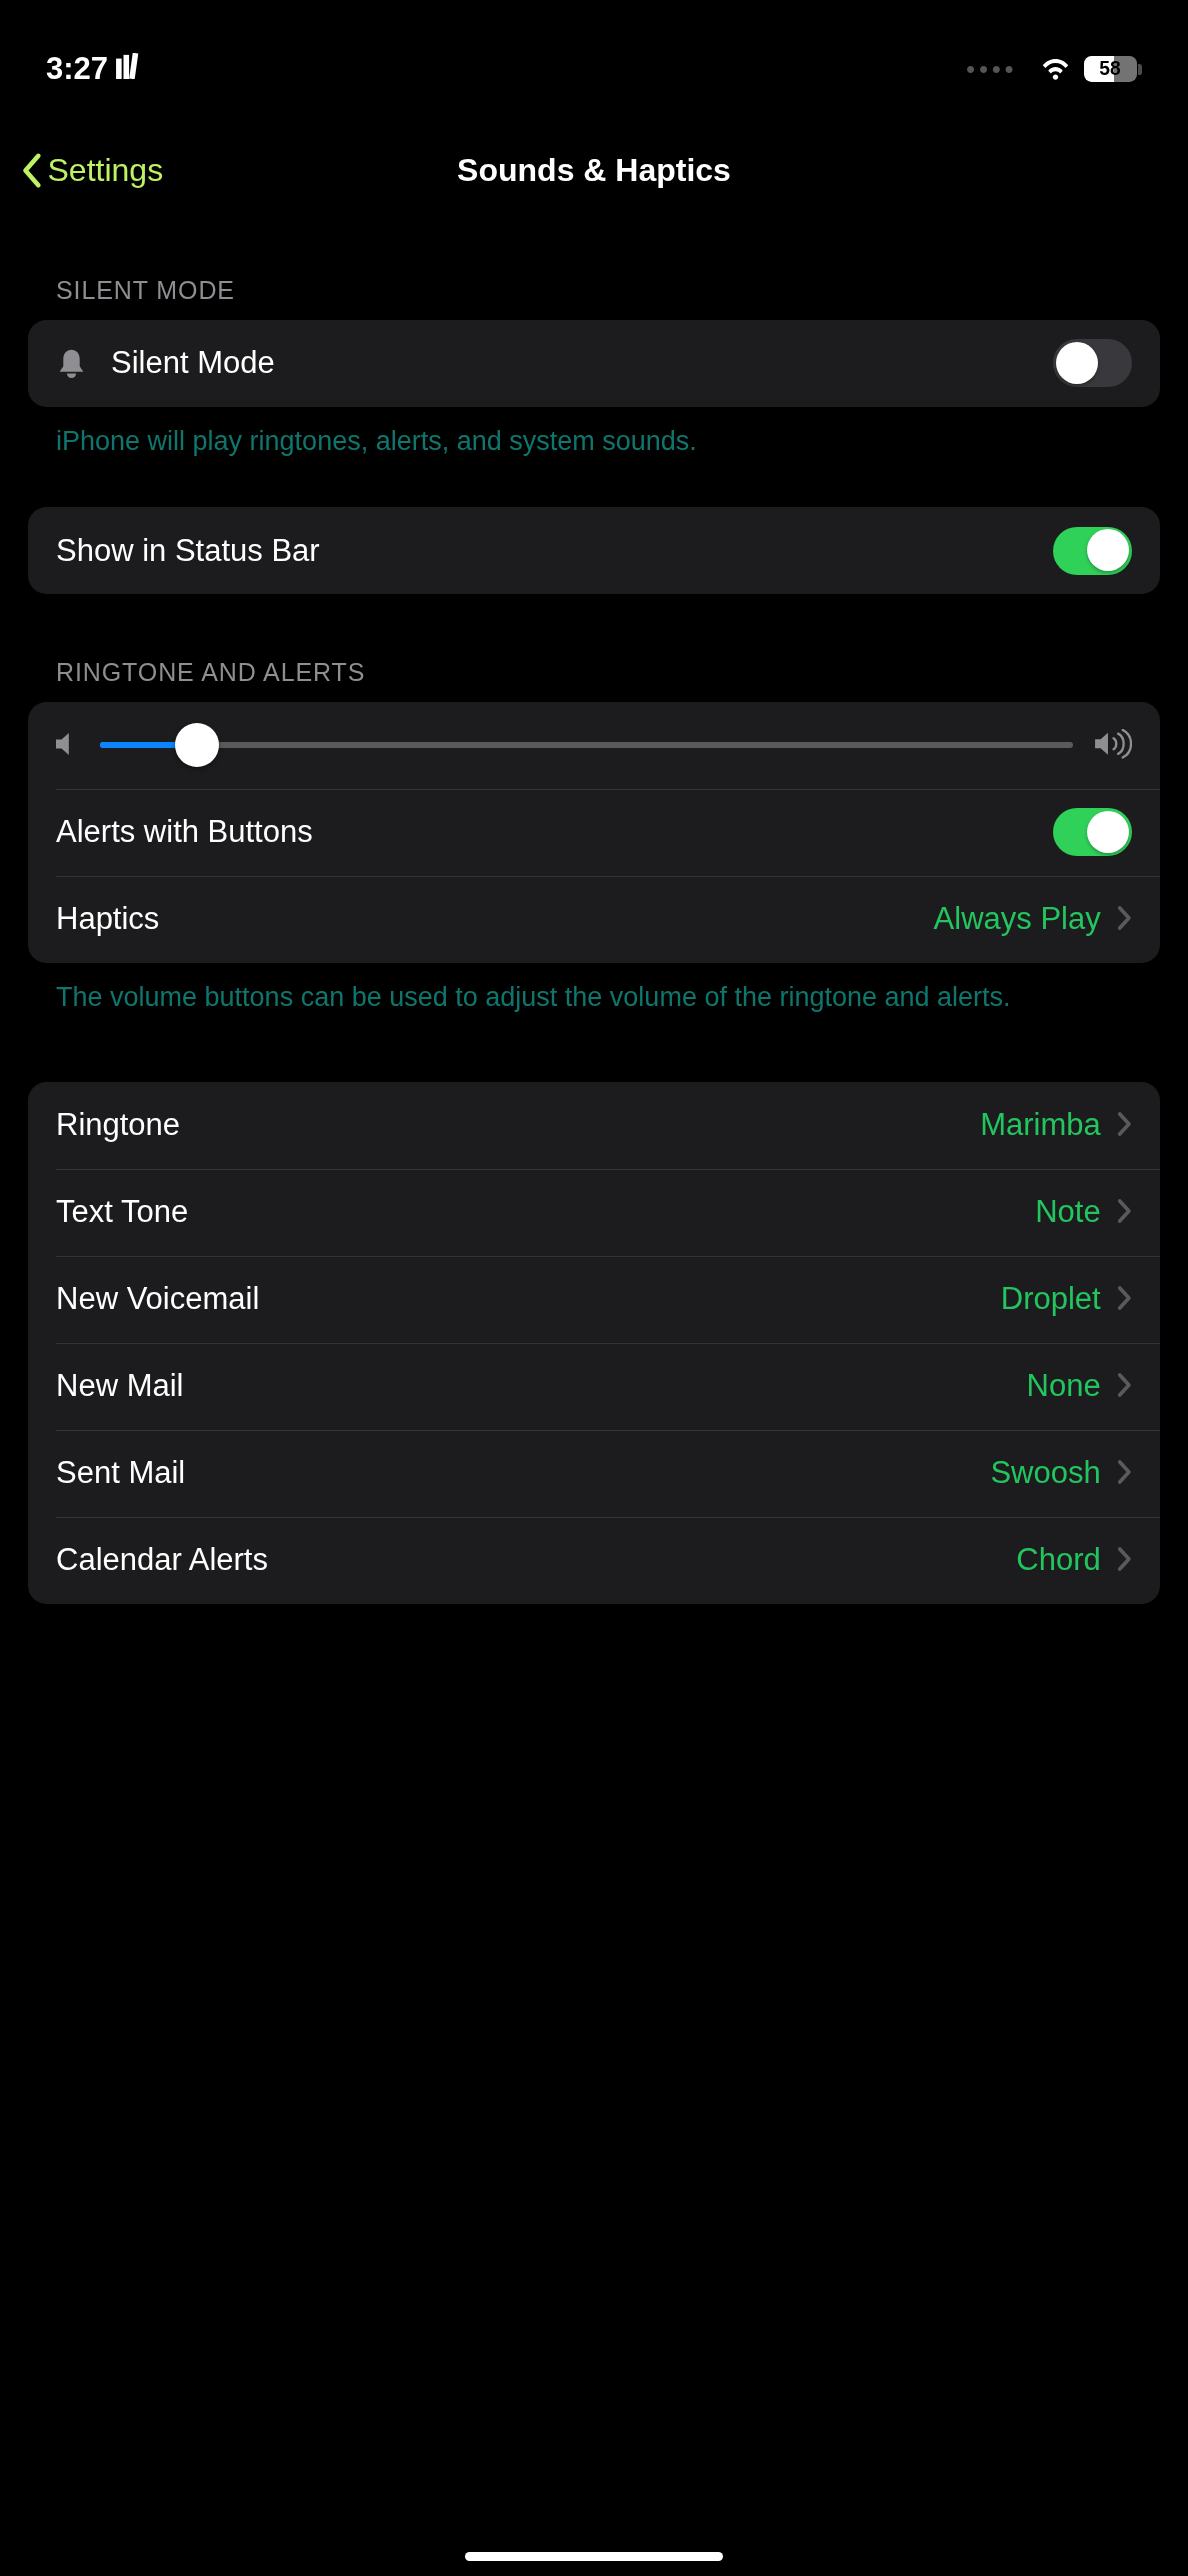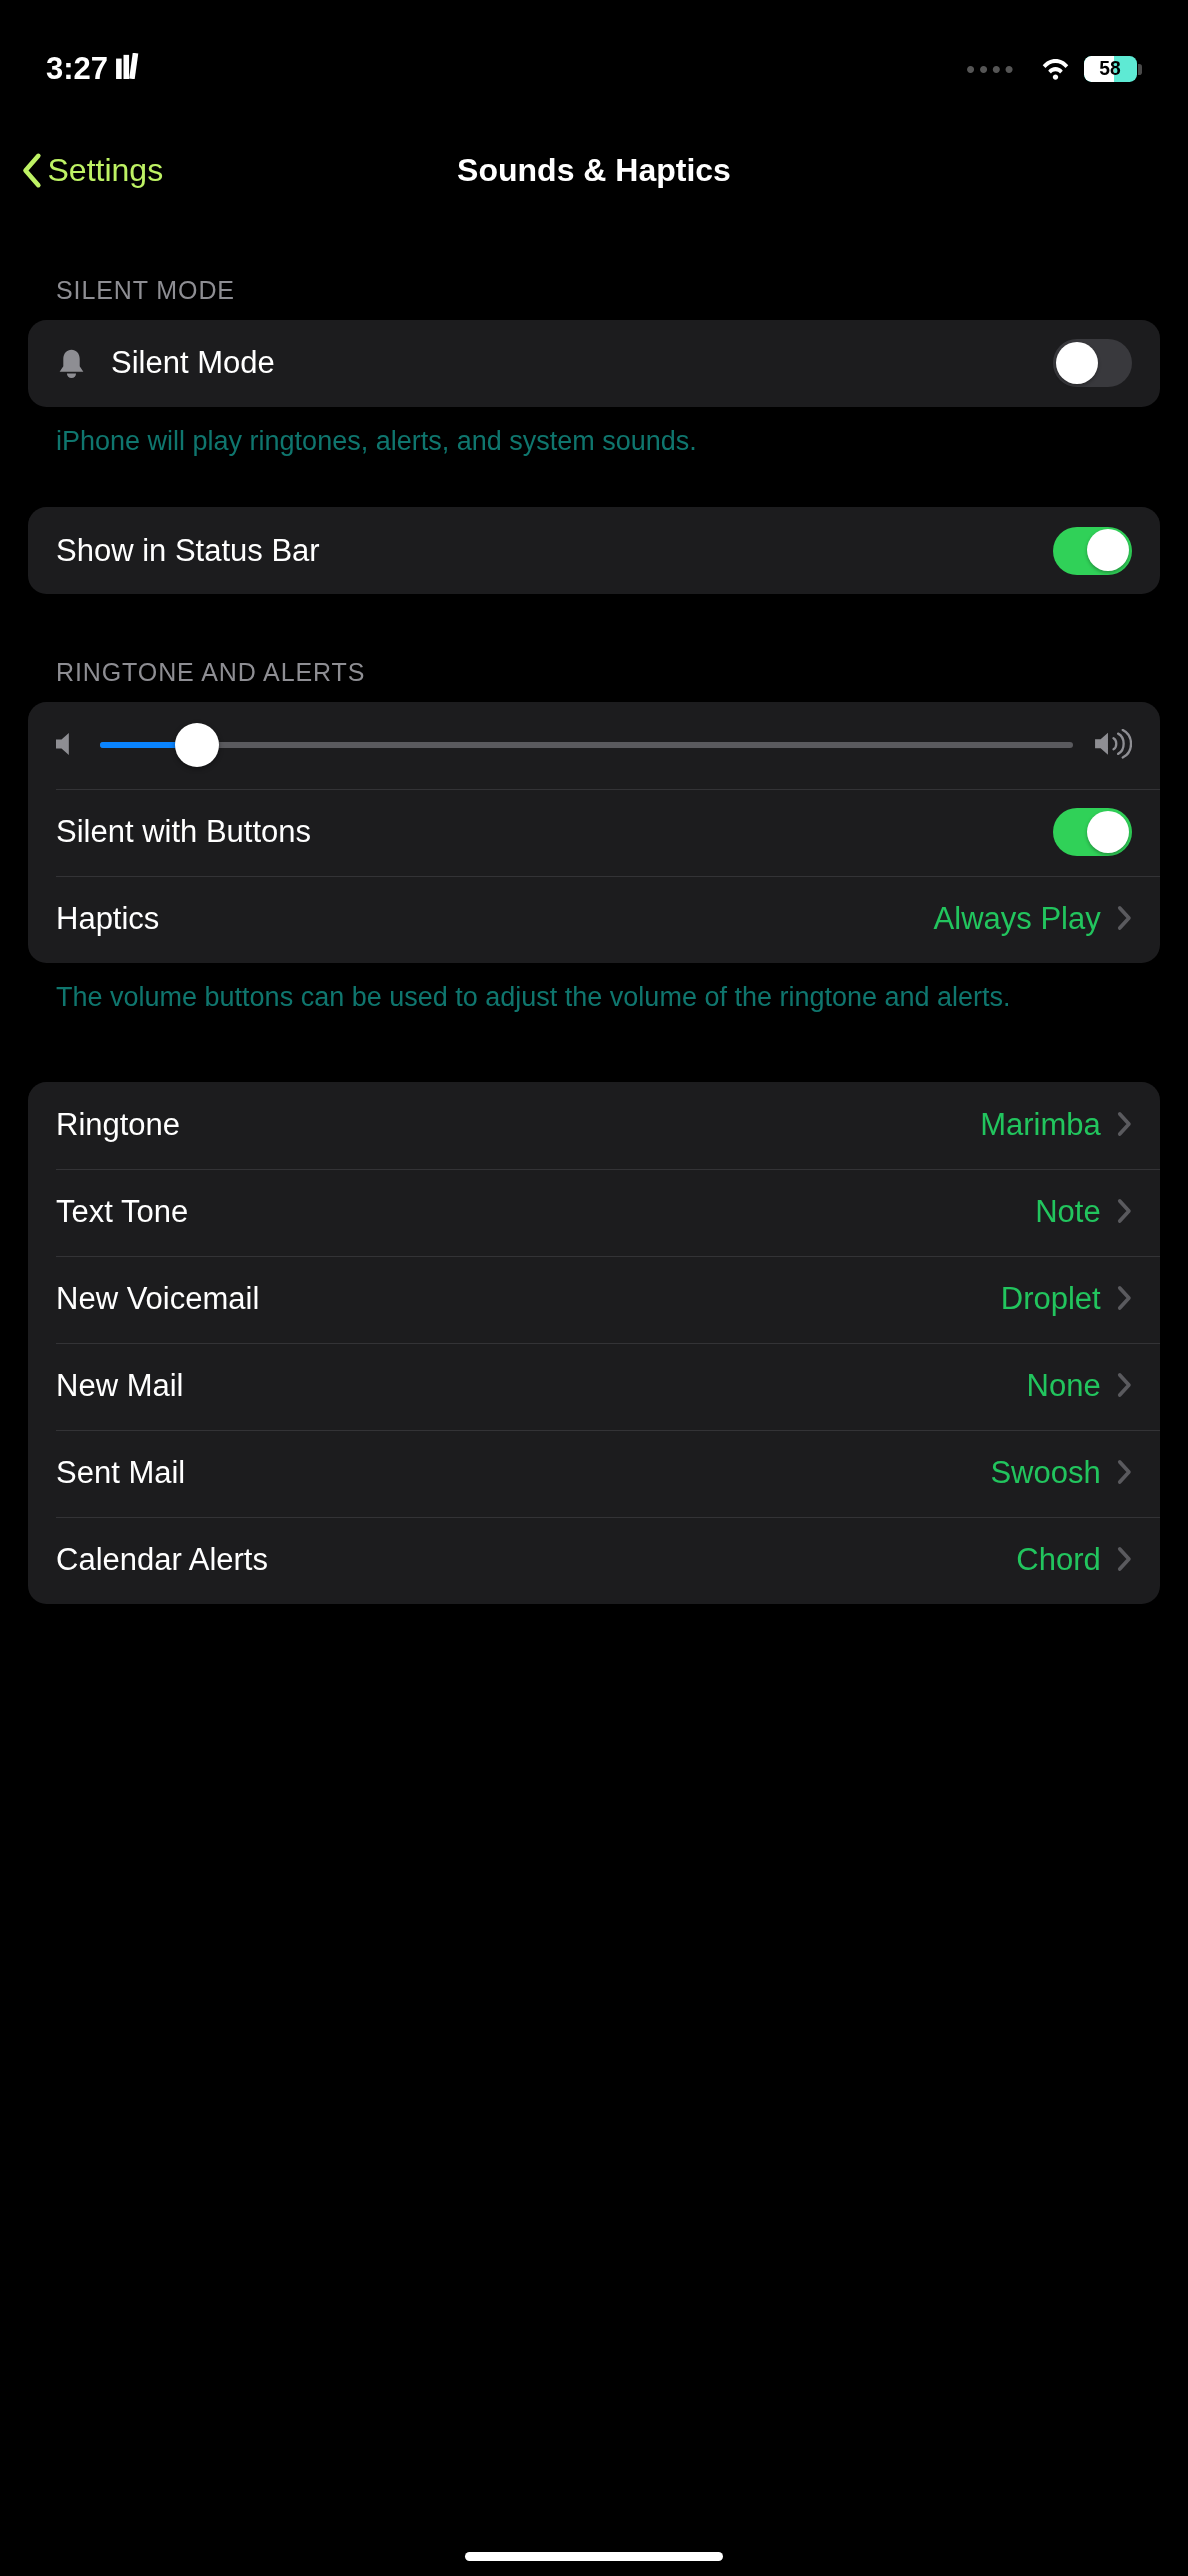--- a/index.html
+++ b/index.html
@@ -46,21 +46,21 @@
   }
   .battery-pill {
     display: flex;
     align-items: center;
     position: relative;
   }
   .battery-body {
     width: 53px;
     height: 26px;
     border-radius: 7.4px;
-    background: #5eead4;
+    background: #737373;
     position: relative;
     overflow: hidden;
   }
   .battery-fill {
     position: absolute;
     left: 0;
     top: 0;
     bottom: 0;
     width: 58%;
     background: #ffffff;
@@ -341,21 +341,21 @@
       <span class="speaker-icon">
         <svg width="37" height="29.5" viewBox="0 0 40 32" fill="currentColor">
           <path d="M0 11v10h6l8 7V4L6 11z"></path>
           <path d="M20 10c2 1 3 3 3 6s-1 5-3 6" fill="none" stroke="currentColor" stroke-width="2.5" stroke-linecap="round"></path>
           <path d="M25 5c4 2 6 6 6 11s-2 9-6 11" fill="none" stroke="currentColor" stroke-width="2.5" stroke-linecap="round"></path>
           <path d="M30 1c6 3 9 8 9 15s-3 12-9 15" fill="none" stroke="currentColor" stroke-width="2.5" stroke-linecap="round"></path>
         </svg>
       </span>
     </div>
     <div class="row">
-      <div class="row-label">Silent with Buttons</div>
+      <div class="row-label">Alerts with Buttons</div>
       <div class="toggle on">
         <div class="knob"></div>
       </div>
     </div>
     <div class="row">
       <div class="row-label">Haptics</div>
       <div class="row-value">Always Play</div>
       <span class="chevron">
         <svg width="14.7" height="26" viewBox="0 0 16 28" fill="none" stroke="currentColor" stroke-width="4" stroke-linecap="round" stroke-linejoin="round">
           <polyline points="3,3 13,14 3,25"></polyline>

